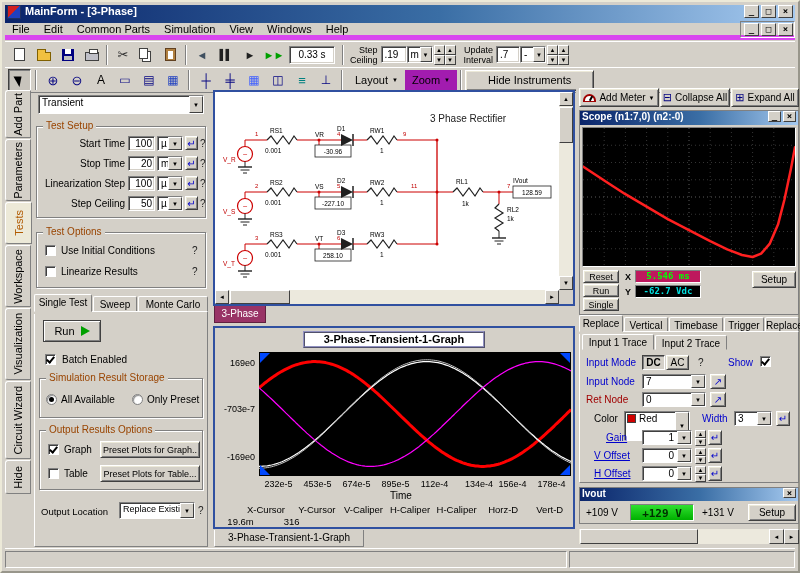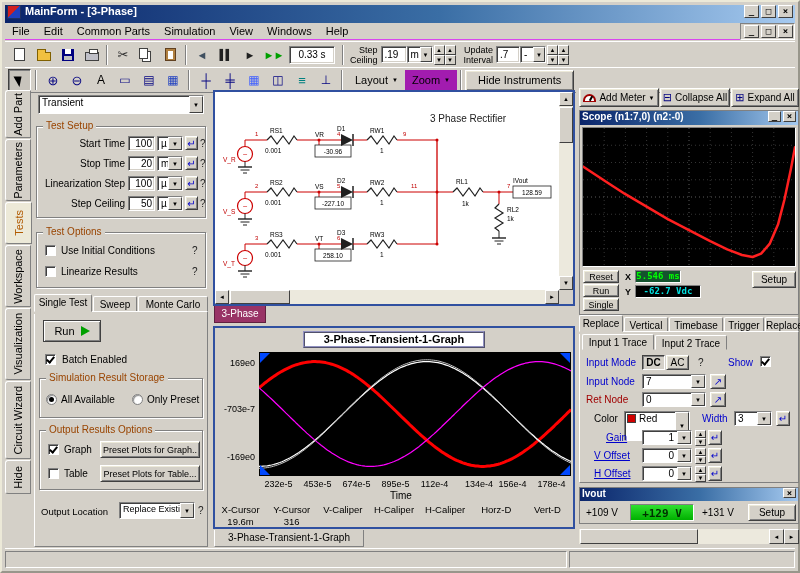--- a/index.html
+++ b/index.html
@@ -118,21 +118,21 @@
 
   <div class="abs tbar" style="left:3px;top:3px;right:3px;height:18px;padding:0 2px;">
     <span class="abs" style="position:static;width:14px;height:14px;margin-right:4px;background:linear-gradient(135deg,#d02020 50%,#2040c0 50%);border:1px solid #203060;"></span>
     <span style="font-size:11px;">MainForm - [3-Phase]</span>
     <span style="flex:1;"></span>
     <span class="winbtn">_</span>
     <span class="winbtn">□</span>
     <span class="winbtn">×</span>
   </div>
 
-  <div class="abs" style="left:3px;top:21px;right:3px;height:17px;display:flex;align-items:center;border-bottom:1px solid #d946ef;">
+  <div class="abs" style="left:3px;top:21px;right:3px;height:17px;display:flex;align-items:center;border-bottom:5px solid #d946ef;">
     <span class="menu-item">File</span>
     <span class="menu-item">Edit</span>
     <span class="menu-item">Common Parts</span>
     <span class="menu-item">Simulation</span>
     <span class="menu-item">View</span>
     <span class="menu-item">Windows</span>
     <span class="menu-item">Help</span>
     <span style="margin-left:auto;display:flex;border:1px solid;border-color:#808080 #fff #fff #808080;padding:1px;">
       <span class="winbtn">_</span>
       <span class="winbtn">□</span>
@@ -271,21 +271,21 @@
       </span>
     <span class="btn" style="height:20px;padding:0 6px;margin-left:2px;border-color:transparent;box-shadow:none;background:#d4d0c8;">
       <span style="font-size:11px;">Layout</span>
       <span style="font-size:6px;margin-left:4px;">▼</span>
     </span>
     <span class="btn" style="height:20px;padding:0 6px;border-color:transparent;box-shadow:none;background:#a21caf;">
       <span style="font-size:11px;">Zoom</span>
       <span style="font-size:6px;margin-left:4px;">▼</span>
     </span>
     <span class="sep"></span>
-    <span class="btn" style="height:21px;padding:0 12px;font-size:11px;">Hide Instruments</span>
+    <span class="btn" style="height:21px;padding:0 22px;font-size:11px;">Hide Instruments</span>
   </div>
 
   <div class="vtab" id="st0" style="top:88px;height:48px;">
       <span>Add Part</span>
     </div>
   <div class="vtab" id="st1" style="top:137px;height:62px;">
       <span>Parameters</span>
     </div>
   <div class="vtab sel" id="st2" style="top:200px;height:42px;">
       <span>Tests</span>
@@ -557,21 +557,21 @@
       <span style="flex:1;text-align:center;font-size:9px;">674e-5</span>
       <span style="flex:1;text-align:center;font-size:9px;">895e-5</span>
       <span style="flex:1;text-align:center;font-size:9px;">112e-4</span>
       <span style="flex:1;text-align:right;font-size:9px;">134e-4</span>
       <span style="flex:1;text-align:center;font-size:9px;">156e-4</span>
       <span style="flex:1;text-align:center;font-size:9px;">178e-4</span>
     </div>
     <div class="abs" style="left:30px;top:162px;width:312px;text-align:center;font-size:10px;">Time</div>
 
     <div class="abs" style="left:0;top:176px;width:358px;display:flex;">
-      <span style="flex:1;text-align:center;font-size:9.5px;">X-Cursor</span>
+      <span style="flex:1;text-align:left;font-size:9.5px;padding-left:32px;">X-Cursor</span>
       <span style="flex:1;text-align:center;font-size:9.5px;">Y-Cursor</span>
       <span style="flex:1;text-align:center;font-size:9.5px;">V-Caliper</span>
       <span style="flex:1;text-align:center;font-size:9.5px;">H-Caliper</span>
       <span style="flex:1;text-align:center;font-size:9.5px;">H-Caliper</span>
       <span style="flex:1;text-align:center;font-size:9.5px;">Horz-D</span>
       <span style="flex:1;text-align:center;font-size:9.5px;">Vert-D</span>
     </div>
     <div class="abs" style="left:0;top:188px;width:358px;display:flex;">
       <span style="flex:1;text-align:center;font-size:9.5px;">19.6m</span>
       <span style="flex:1;text-align:center;font-size:9.5px;">316</span>
@@ -627,21 +627,21 @@
             <line x1="0" y1="86.25" x2="212" y2="86.25" stroke="#343434" stroke-dasharray="1,3"></line>
             <line x1="0" y1="103.5" x2="212" y2="103.5" stroke="#343434" stroke-dasharray="1,3"></line>
             <line x1="0" y1="120.75" x2="212" y2="120.75" stroke="#343434" stroke-dasharray="1,3"></line>
             <polyline points="0.0,38.6 10.6,45.5 25.4,55.2 42.4,66.2 63.6,78.7 84.8,91.1 106.0,102.1 127.2,113.2 144.2,121.4 159.0,127.0 169.6,129.0 178.1,125.6 186.6,115.9 195.0,96.6 201.4,71.8 207.8,41.4 212.0,19.3" fill="none" stroke="#ff2020" stroke-width="2.5" stroke-linejoin="round" stroke-linecap="round"></polyline>
           </svg>
       </div>
       <span class="abs btn" style="left:3px;top:159px;width:36px;height:13px;font-size:9px;">Reset</span>
       <span class="abs btn" style="left:3px;top:173px;width:36px;height:13px;font-size:9px;">Run</span>
       <span class="abs btn" style="left:3px;top:187px;width:36px;height:13px;font-size:9px;">Single</span>
       <span class="abs" style="left:45px;top:161px;font-size:9px;font-weight:bold;">X</span>
-      <span class="abs sunken led" style="left:55px;top:159px;width:46px;height:13px;background:#14532d;color:#00ff00;font-size:9px;text-align:center;">5.546 ms</span>
+      <span class="abs sunken led" style="left:55px;top:159px;width:66px;height:13px;background:#be185d;color:#00ff00;font-size:9px;text-align:center;">5.546 ms</span>
       <span class="abs" style="left:45px;top:176px;font-size:9px;font-weight:bold;">Y</span>
       <span class="abs sunken led" style="left:55px;top:174px;width:66px;height:13px;background:#000;color:#00e0e0;font-size:9px;text-align:center;">-62.7 Vdc</span>
       <span class="abs btn" style="left:172px;top:160px;width:44px;height:17px;">Setup</span>
     </div>
 
     <div class="tab sel" style="left:0;top:227px;width:44px;height:17px;">Replace</div>
     <div class="tab" style="left:45px;top:229px;width:44px;height:15px;">Vertical</div>
     <div class="tab" style="left:90px;top:229px;width:54px;height:15px;">Timebase</div>
     <div class="tab" style="left:145px;top:229px;width:40px;height:15px;">Trigger</div>
     <div class="tab" style="left:186px;top:229px;width:34px;height:15px;">Replace</div>

